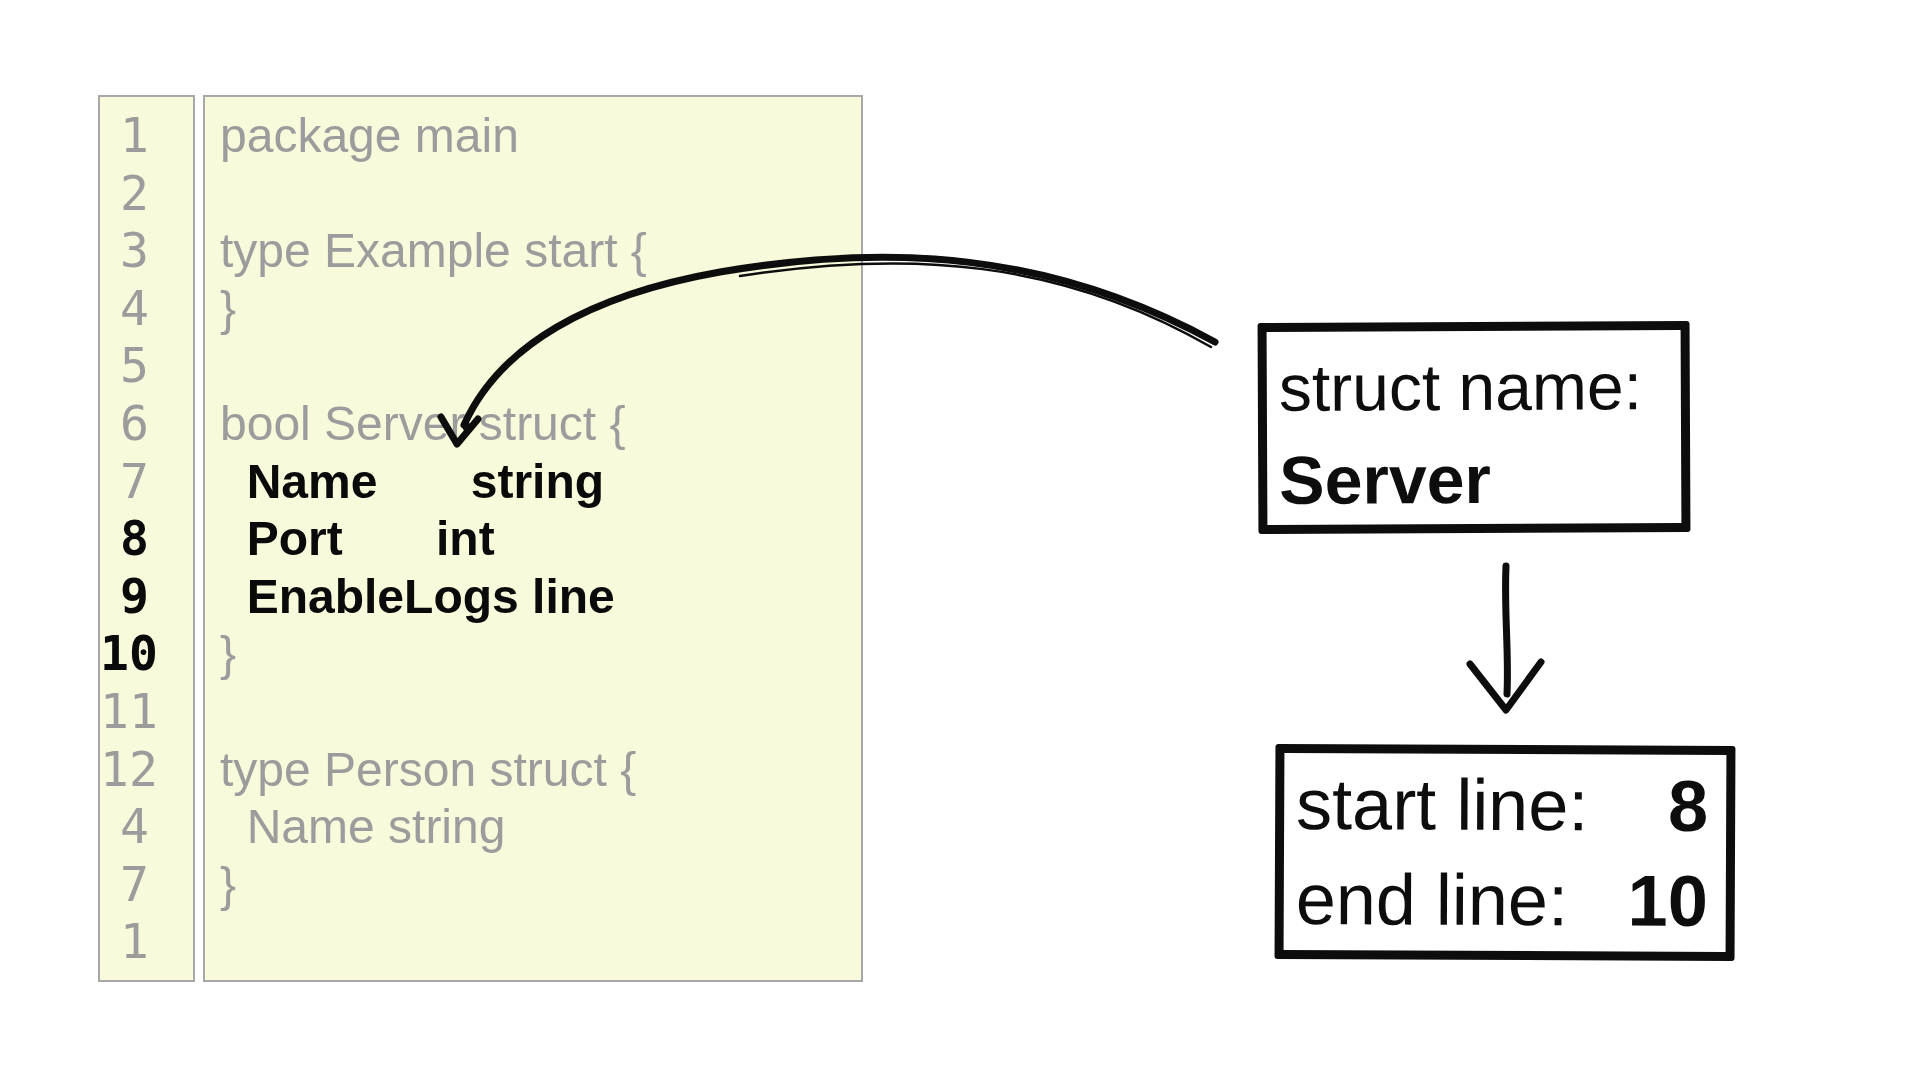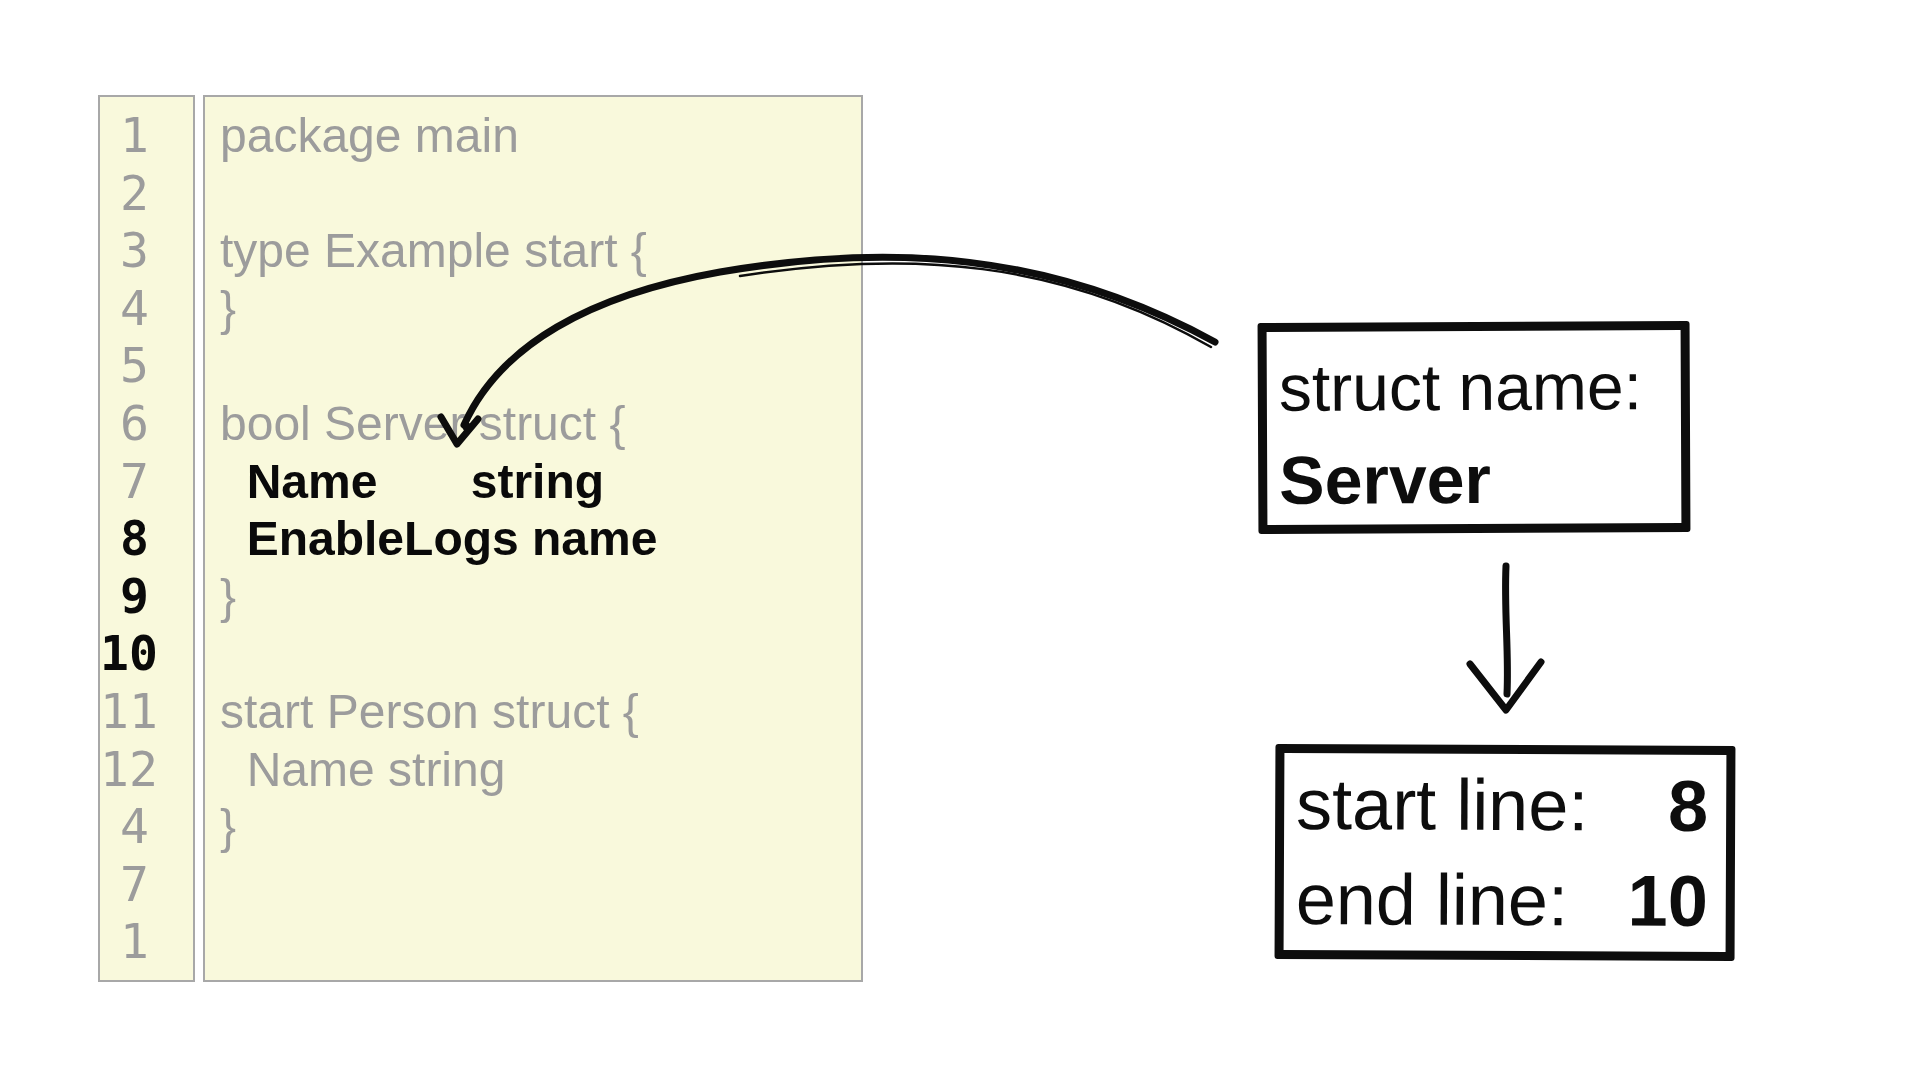--- a/index.html
+++ b/index.html
@@ -137,24 +137,25 @@
     </div>
 
   <div class="codebox">
       <div class="cl">package main</div>
       <div class="cl"></div>
       <div class="cl">type Example start {</div>
       <div class="cl">}</div>
       <div class="cl"></div>
       <div class="cl">bool Server struct {</div>
       <div class="cl hl">  Name       string</div>
-      <div class="cl hl">  EnableLogs name</div>
+      <div class="cl hl">  Port       int</div>
+      <div class="cl hl">  EnableLogs line</div>
       <div class="cl">}</div>
       <div class="cl"></div>
-      <div class="cl">start Person struct {</div>
+      <div class="cl">type Person struct {</div>
       <div class="cl">  Name string</div>
       <div class="cl">}</div>
     </div>
 
   <svg class="arrows" viewBox="0 0 1920 1080" xmlns="http://www.w3.org/2000/svg">
 
     <path d="M 1215 342 C 1050 252, 890 243, 720 272 C 590 295, 500 345, 464 425" stroke-width="7"></path>
     <path d="M 1211 347 C 1060 260, 910 250, 740 276" stroke-width="2.5"></path>
     <polyline points="441,417 457,444 478,419" stroke-width="7"></polyline>
     <circle cx="467" cy="427" r="4.5" fill="#0d0d0d" stroke="none"></circle>

